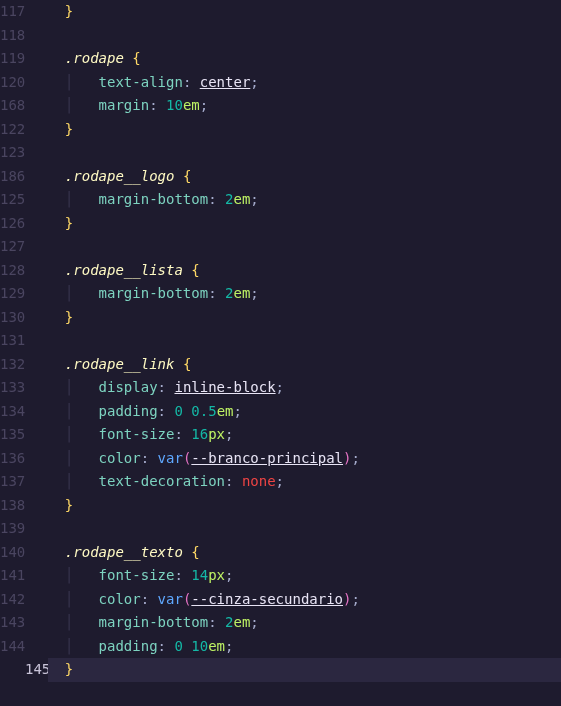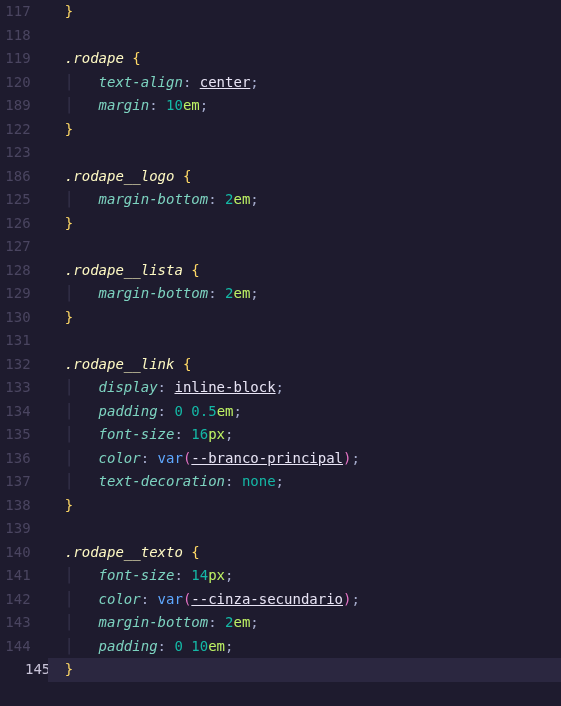--- a/index.html
+++ b/index.html
@@ -12,21 +12,21 @@
     height: 706px;
     overflow: hidden;
   }
   .editor {
     display: flex;
     height: 100%;
   }
   .gutter {
     background: #1e1b2e;
     color: #4a4560;
-    text-align: center;
+    text-align: left;
     padding: 0 12px 0 0;
     user-select: none;
     width: 48px;
     flex-shrink: 0;
   }
   .gutter .ln { display: block; }
   .gutter .ln.active { color: #c8c3d8; margin-left: 25px; }
   .code {
     flex: 1;
     background: #1e1b2e;
@@ -36,37 +36,37 @@
   }
   .code-line { display: block; height: 23.5px; }
   .code-line.active { background: #2b2740; }
   .indent-guide { color: #3a3650; }
 
   
   .p  { color: #a6accd; }        
   .br { color: #ffd966; }        
   .brp{ color: #e573c5; }        
   .sel{ color: #fef9c3; font-style: italic; } 
-  .prop{ color: #7dd3c0; font-style: italic; } 
+  .prop{ color: #7dd3c0; } 
   .val { color: #e8e4f5; text-decoration: underline; }       
   .num { color: #14b8a6; }       
   .unit{ color: #bef264; }       
   .fn  { color: #5fa8ff; }       
-  .key { color: #14b8a6; }
+  .key { color: #ef4444; }
 </style>
 </head>
 <body>
 
 <div class="editor">
   <div class="gutter" id="gutter">
       <span class="ln">117</span>
       <span class="ln">118</span>
       <span class="ln">119</span>
       <span class="ln">120</span>
-      <span class="ln">189</span>
+      <span class="ln">168</span>
       <span class="ln">122</span>
       <span class="ln">123</span>
       <span class="ln">186</span>
       <span class="ln">125</span>
       <span class="ln">126</span>
       <span class="ln">127</span>
       <span class="ln">128</span>
       <span class="ln">129</span>
       <span class="ln">130</span>
       <span class="ln">131</span>

